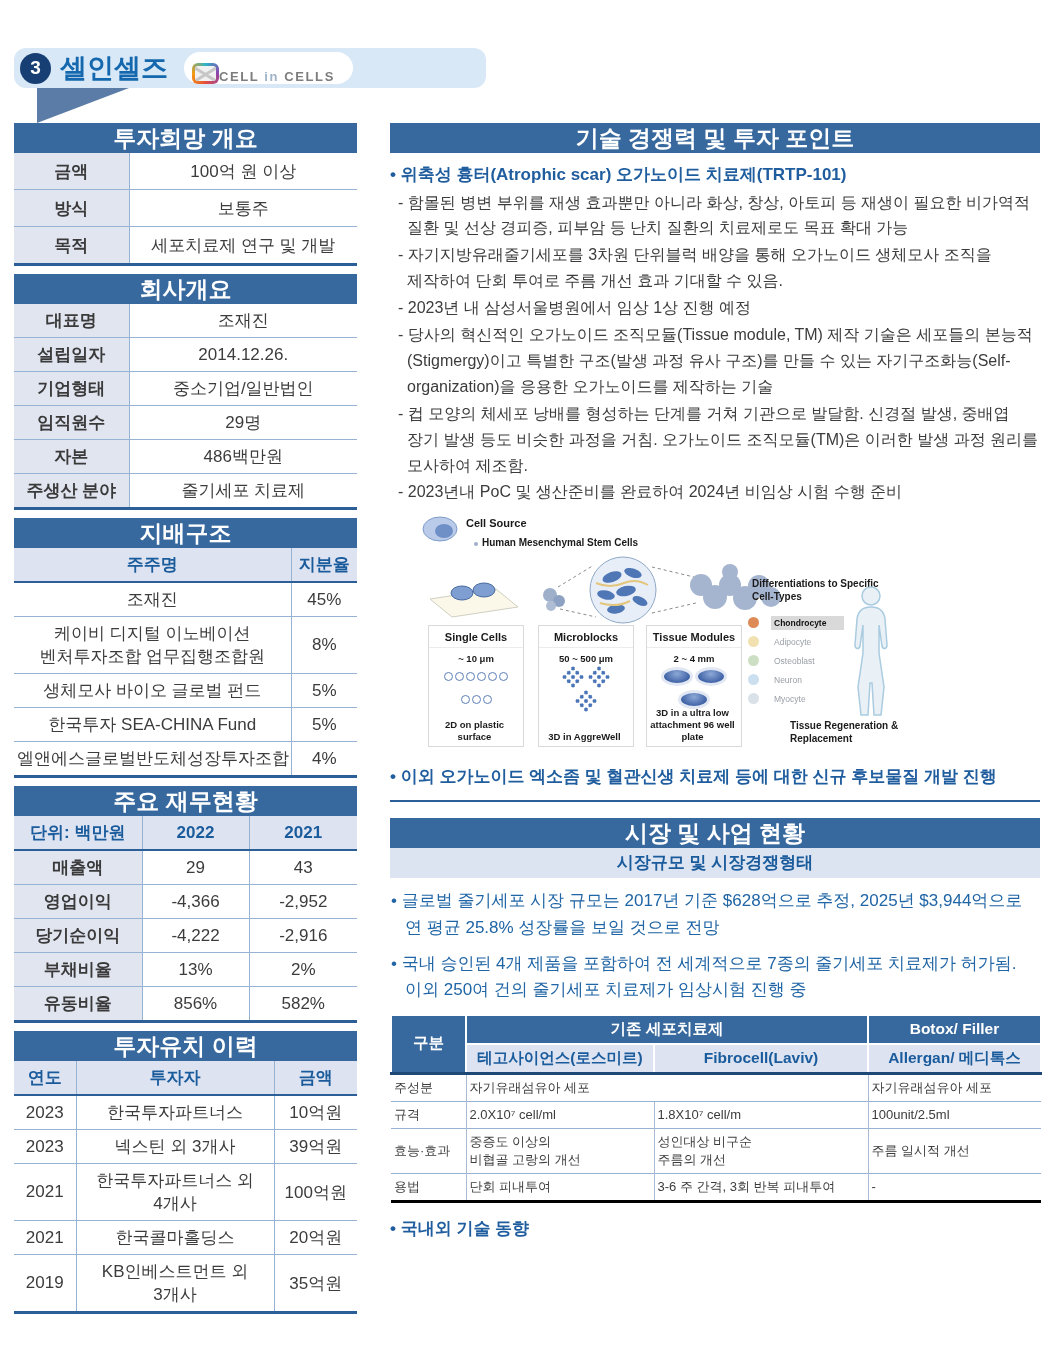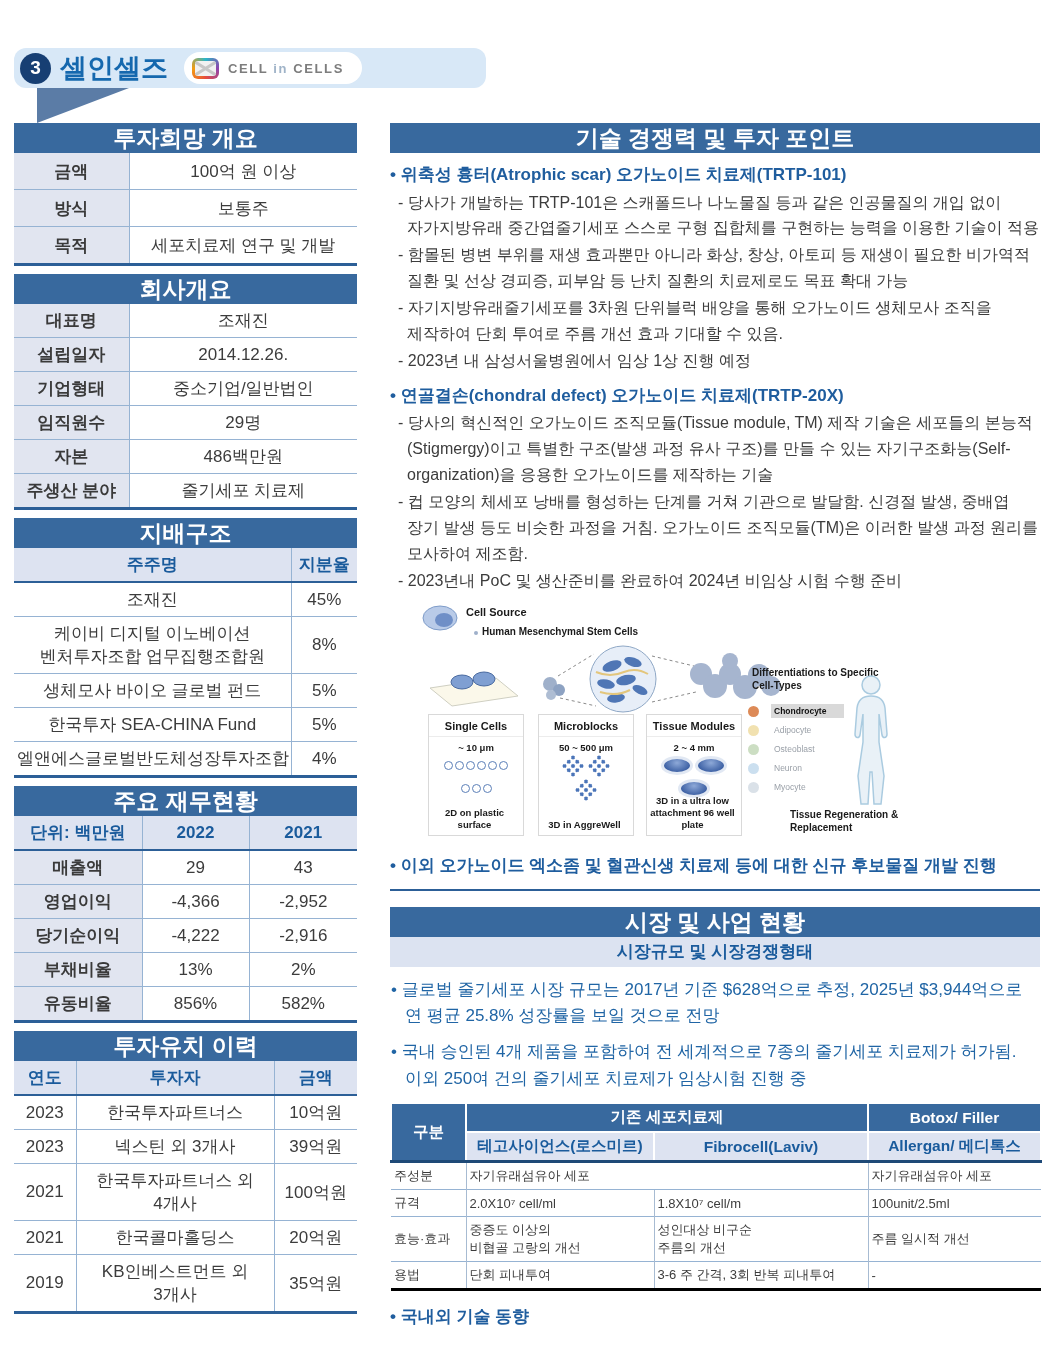--- a/index.html
+++ b/index.html
@@ -7,22 +7,22 @@
         font-family:"Liberation Sans","DejaVu Sans",sans-serif;color:#3c3c3c;}
 
   
   .banner{position:absolute;top:48px;left:14px;width:472px;height:40px;background:#D8E8F7;
           border-radius:12px;display:flex;align-items:center;}
   .fold{position:absolute;top:88px;left:37px;width:92px;height:35px;background:#5B7CA6;
         clip-path:polygon(0 0,100% 0,0 100%);}
   .badge{width:31px;height:31px;border-radius:50%;background:#173F73;color:#fff;font-weight:bold;
          font-size:19px;display:flex;align-items:center;justify-content:center;margin-left:6px;flex:0 0 auto;}
   .company-name{color:#1568AE;font-size:27px;font-weight:bold;margin:0 16px 0 9px;white-space:nowrap;}
-  .logo-pill{background:#fff;border-radius:17px;height:32px;display:flex;align-items:center;
-             padding:0 18px 0 8px;gap:9px;}
+  .logo-pill{background:#fff;border-radius:17px;height:32px;display:flex;align-items:flex-end;
+             padding:0 18px 0 8px;}
   .logo-icon{width:27px;height:21px;border-radius:6px;padding:3px;box-sizing:border-box;
              background:conic-gradient(#29b7c8,#8e44ad,#e74c3c,#f39c12,#29b7c8);}
   .logo-icon-inner{width:100%;height:100%;background:#f1f1f1;border-radius:3px;position:relative;overflow:hidden;}
   .logo-icon-inner:before,.logo-icon-inner:after{content:"";position:absolute;left:-4px;right:-4px;top:45%;
              height:3px;background:#c7c7c7;}
   .logo-icon-inner:before{transform:rotate(32deg);} .logo-icon-inner:after{transform:rotate(-32deg);}
   .logo-text{font-size:13px;font-weight:bold;color:#7d7d7d;letter-spacing:1.6px;white-space:nowrap;}
   .logo-text .in{color:#9fb3c8;}
 
   
@@ -293,28 +293,26 @@
       </tbody>
         </table>
     </div>
 
     <div class="col-right">
 
       <div class="sec-bar">기술 경쟁력 및 투자 포인트</div>
 
       <div>
         <div class="b-head">• 위축성 흉터(Atrophic scar) 오가노이드 치료제(TRTP-101)</div>
-        <div class="b-item">- 당사가 개발하는 TRTP-101은 스캐폴드나 나노물질 등과 같은 인공물질의 개입 없이 자가지방유래 중간엽줄기세포 스스로 구형 집합체를 구현하는 능력을 이용한 기술이 적용</div>
         <div class="b-item">- 함몰된 병변 부위를 재생 효과뿐만 아니라 화상, 창상, 아토피 등 재생이 필요한 비가역적 질환 및 선상 경피증, 피부암 등 난치 질환의 치료제로도 목표 확대 가능</div>
         <div class="b-item">- 자기지방유래줄기세포를 3차원 단위블럭 배양을 통해 오가노이드 생체모사 조직을 제작하여 단회 투여로 주름 개선 효과 기대할 수 있음.</div>
         <div class="b-item">- 2023년 내 삼성서울병원에서 임상 1상 진행 예정</div>
       </div>
 
       <div>
-        <div class="b-head">• 연골결손(chondral defect) 오가노이드 치료제(TRTP-20X)</div>
         <div class="b-item">- 당사의 혁신적인 오가노이드 조직모듈(Tissue module, TM) 제작 기술은 세포들의 본능적(Stigmergy)이고 특별한 구조(발생 과정 유사 구조)를 만들 수 있는 자기구조화능(Self-organization)을 응용한 오가노이드를 제작하는 기술</div>
         <div class="b-item">- 컵 모양의 체세포 낭배를 형성하는 단계를 거쳐 기관으로 발달함. 신경절 발생, 중배엽 장기 발생 등도 비슷한 과정을 거침. 오가노이드 조직모듈(TM)은 이러한 발생 과정 원리를 모사하여 제조함.</div>
         <div class="b-item">- 2023년내 PoC 및 생산준비를 완료하여 2024년 비임상 시험 수행 준비</div>
       </div>
 
       <div class="figure">
         <svg width="640" height="112" style="position:absolute;top:0;left:0">
           <ellipse cx="40" cy="16" rx="17" ry="12" fill="#b9cbe8" stroke="#7e9cc9"></ellipse>
           <ellipse cx="44" cy="18" rx="9" ry="7" fill="#6f8fc7"></ellipse>
           <polygon points="30,86 96,76 118,94 52,104" fill="#fbf8ea" stroke="#cfcfc2"></polygon>

